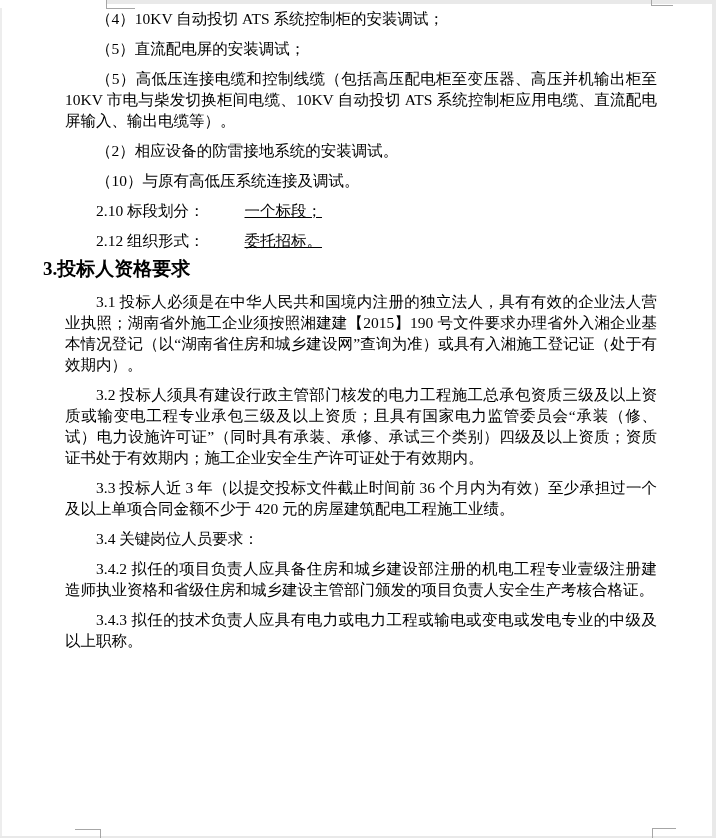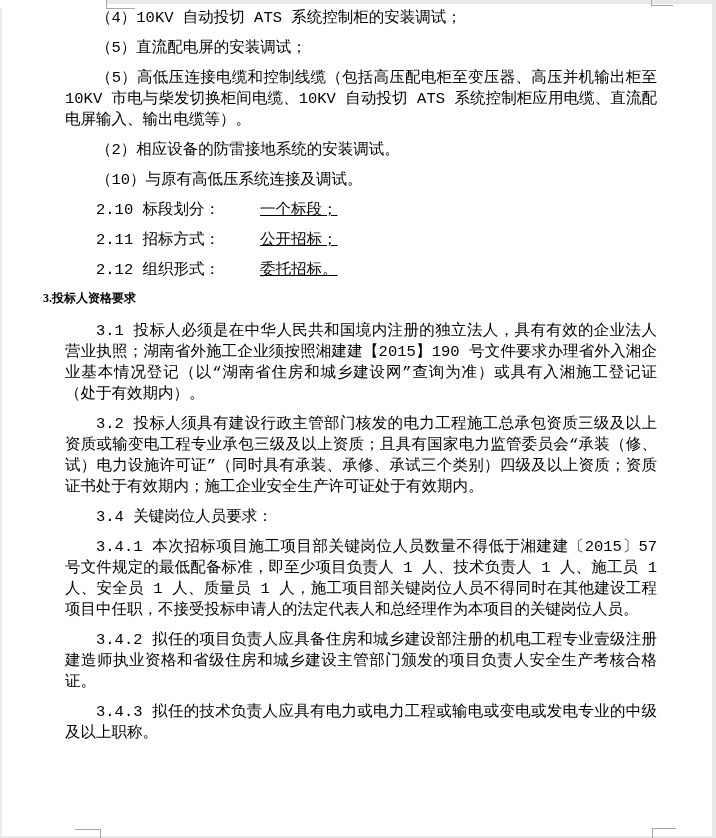--- a/index.html
+++ b/index.html
@@ -16,26 +16,25 @@
     left: 65px; top: 8px;
     width: 592px;
   }
   .doc p {
     margin: 0 0 9px 0;
     font-size: 15.5px;
     line-height: 21px;
     text-align: justify;
     text-indent: 31px;
     word-break: break-all;
-    font-family: Liberation Mono, monospace;
   }
   .doc p.clause { text-indent: 31px; }
   .doc .clause .value { text-decoration: underline; margin-left: 40px; }
   .doc h3 {
-    font-size: 12px;
+    font-size: 19px;
     font-weight: bold;
     margin: -2px 0 12px -22px;
     line-height: 21px;
     text-indent: 0;
   }
   
   .edge { position: absolute; background: #e9e9e9; }
   .edge-top    { left: 106px; top: 0; width: 610px; height: 4px; }
   .edge-right  { left: 712px; top: 0; width: 4px; height: 838px; }
   .edge-left   { left: 0; top: 8px; width: 2px; height: 830px; background: #ededed; }
@@ -71,26 +70,25 @@
 <div class="doc">
 
   <p>（4）10KV 自动投切 ATS 系统控制柜的安装调试；</p>
   <p>（5）直流配电屏的安装调试；</p>
   <p>（5）高低压连接电缆和控制线缆（包括高压配电柜至变压器、高压并机输出柜至 10KV 市电与柴发切换柜间电缆、10KV 自动投切 ATS 系统控制柜应用电缆、直流配电屏输入、输出电缆等）。</p>
   <p>（2）相应设备的防雷接地系统的安装调试。</p>
   <p>（10）与原有高低压系统连接及调试。</p>
 
   <p class="clause"><span>2.10 标段划分：</span><span class="value">一个标段；</span></p>
 
-  <p class="clause"><span>2.11 招标方式：</span><span class="value">公开招标；</span></p>
 
   <p class="clause"><span>2.12 组织形式：</span><span class="value">委托招标。</span></p>
 
   <h3>3.投标人资格要求</h3>
 
   <p>3.1 投标人必须是在中华人民共和国境内注册的独立法人，具有有效的企业法人营业执照；湖南省外施工企业须按照湘建建【2015】190 号文件要求办理省外入湘企业基本情况登记（以“湖南省住房和城乡建设网”查询为准）或具有入湘施工登记证（处于有效期内）。</p>
   <p>3.2 投标人须具有建设行政主管部门核发的电力工程施工总承包资质三级及以上资质或输变电工程专业承包三级及以上资质；且具有国家电力监管委员会“承装（修、试）电力设施许可证”（同时具有承装、承修、承试三个类别）四级及以上资质；资质证书处于有效期内；施工企业安全生产许可证处于有效期内。</p>
+  <p>3.3 投标人近 3 年（以提交投标文件截止时间前 36 个月内为有效）至少承担过一个及以上单项合同金额不少于 420 元的房屋建筑配电工程施工业绩。</p>
   <p>3.4 关键岗位人员要求：</p>
-  <p>3.4.1 本次招标项目施工项目部关键岗位人员数量不得低于湘建建〔2015〕57 号文件规定的最低配备标准，即至少项目负责人 1 人、技术负责人 1 人、施工员 1 人、安全员 1 人、质量员 1 人，施工项目部关键岗位人员不得同时在其他建设工程项目中任职，不接受投标申请人的法定代表人和总经理作为本项目的关键岗位人员。</p>
   <p>3.4.2 拟任的项目负责人应具备住房和城乡建设部注册的机电工程专业壹级注册建造师执业资格和省级住房和城乡建设主管部门颁发的项目负责人安全生产考核合格证。</p>
   <p>3.4.3 拟任的技术负责人应具有电力或电力工程或输电或变电或发电专业的中级及以上职称。</p>
 
 </div>
 
 </body></html>

